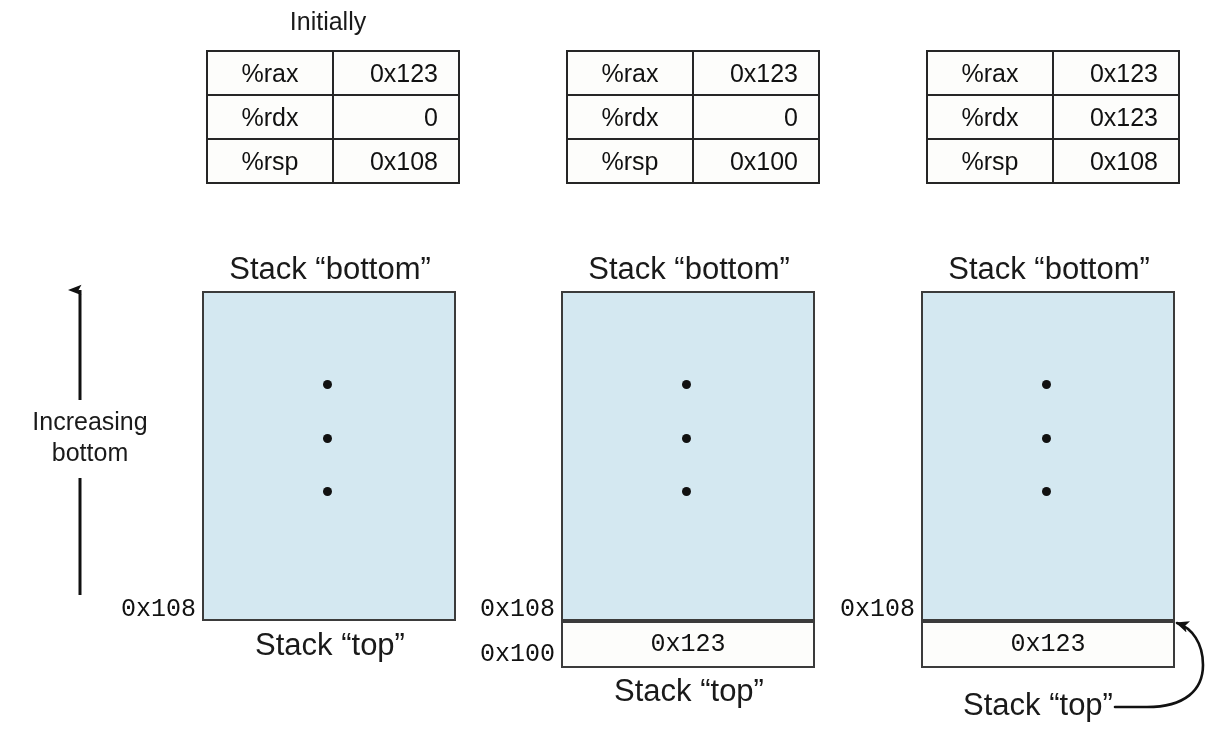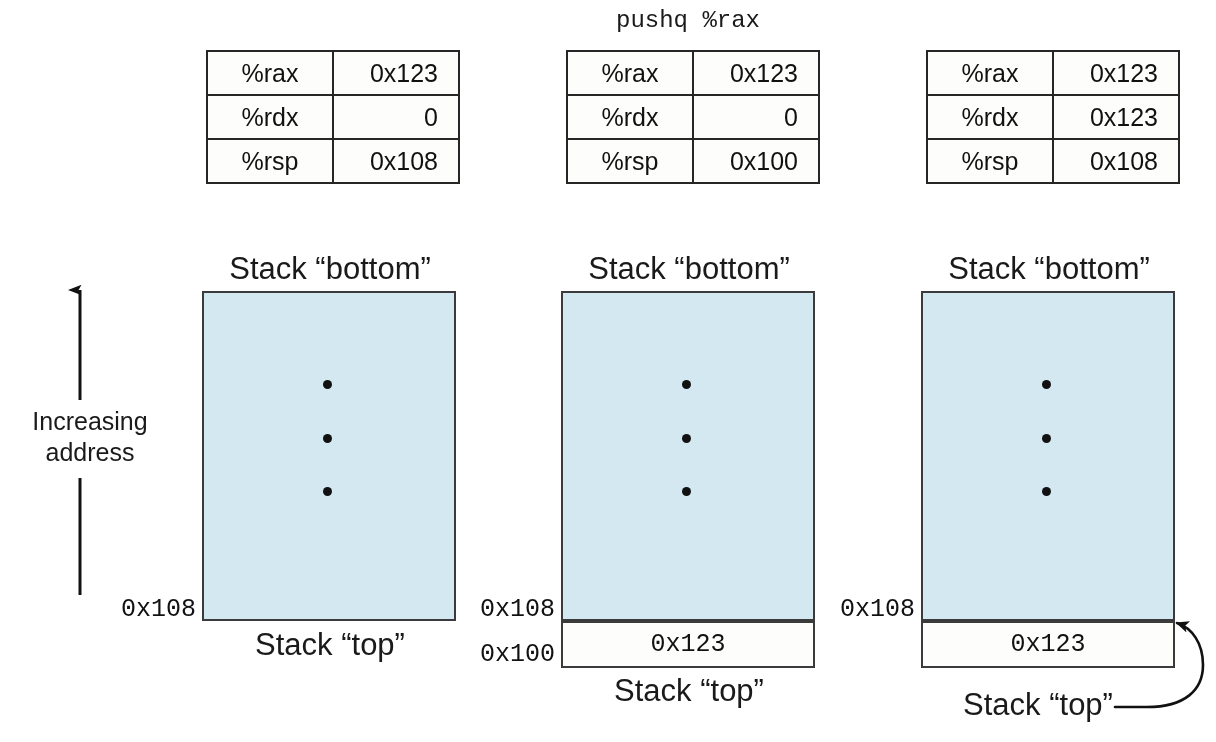--- a/index.html
+++ b/index.html
@@ -123,21 +123,21 @@
     height: 742px;
     pointer-events: none;
     overflow: visible;
   }
 </style>
 </head>
 <body>
 
 <div class="fig">
 
-  <div class="col-title mono" style="left:561px; top:6px; width:254px;">pushq %rax</div>
+  <div class="col-title sans" style="left:206px; top:6px; width:244px;">Initially</div>
 
   <table class="regtable" style="left:206px; top:50px;">
     <tbody>
       <tr>
         <td class="name">%rax</td>
         <td class="val">0x123</td>
       </tr>
       <tr>
         <td class="name">%rdx</td>
         <td class="val">0</td>
@@ -177,21 +177,21 @@
         <td class="val">0x123</td>
       </tr>
       <tr>
         <td class="name">%rsp</td>
         <td class="val">0x108</td>
       </tr>
     </tbody>
   </table>
 
   <div class="axis-label" style="left:10px; top:406px; width:160px;">Increasing
-address</div>
+bottom</div>
 
   <div class="lbl" style="left:203px; top:254px; width:254px;">Stack “bottom”</div>
   <div class="stackbox" style="left:202px; top:291px; width:254px; height:330px;">
     <div class="dot" style="left:119px; top:87px;"></div>
     <div class="dot" style="left:119px; top:141px;"></div>
     <div class="dot" style="left:119px; top:194px;"></div>
   </div>
   <div class="addr" style="left:96px; top:596px; width:100px;">0x108</div>
   <div class="lbl" style="left:203px; top:630px; width:254px;">Stack “top”</div>
 

